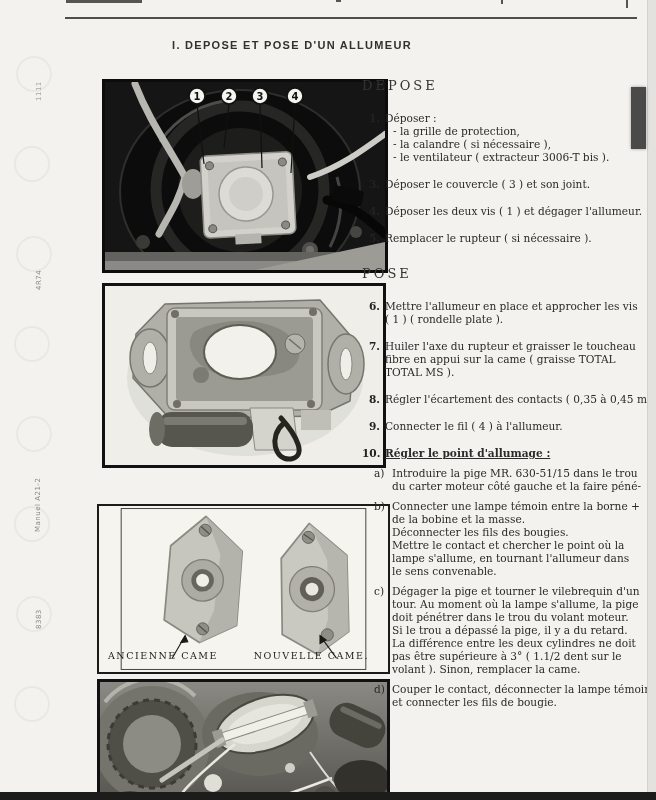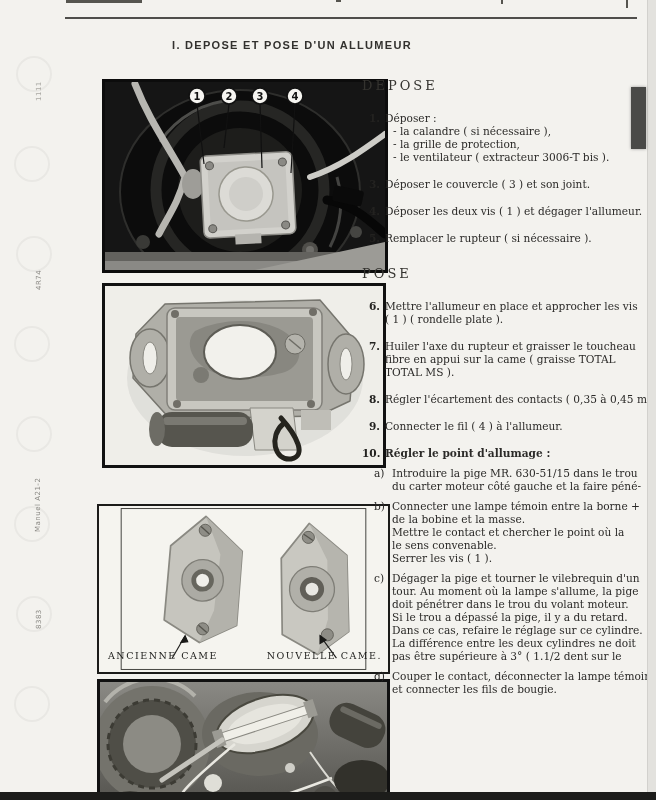--- a/index.html
+++ b/index.html
@@ -29,31 +29,31 @@
   .ref-fig3{left:43px;top:621px;}
   
   .photo{position:absolute;box-sizing:border-box;}
   .photo svg{display:block;width:100%;height:100%;}
   .photo1{left:62px;top:63px;width:286px;height:194px;border:3px solid #0c0c0c;background:#141414;}
   .photo2{left:62px;top:267px;width:284px;height:185px;border:3px solid #111;background:#efeee9;}
   .photo3{left:57px;top:458px;width:293px;height:170px;border:2px solid #1b1b19;background:#f5f4ef;margin-top:46px;}
   .photo4{left:57px;top:663px;width:293px;height:137px;border:3px solid #111;border-bottom:none;background:#777;}
   .cam-label{position:absolute;bottom:11px;font-size:9.5px;letter-spacing:1.5px;color:#1d1d1b;white-space:nowrap;}
   .cam-label.left{left:9px;}
-  .cam-label.right{right:6px;}
+  .cam-label.right{right:19px;}
   
   .col-right{position:absolute;left:362px;top:79px;width:292px;font-size:10.6px;line-height:13px;}
   .section-heading{font-size:13px;letter-spacing:3px;color:#34332f;margin-bottom:20px;}
   .section-heading.pose{margin-top:22px;}
   .step-row{display:flex;margin-bottom:14px;}
   .step-num{width:18px;min-width:18px;text-align:right;margin-right:5px;font-weight:bold;color:#232220;}
   .step-body{flex:1;}
   .line{height:13px;white-space:nowrap;}
   .line.dash{padding-left:8px;}
-  .step-row.bold .line{font-weight:bold;}
+  .step-row.bold .line{font-weight:bold;text-decoration:underline;}
   .subitems{margin-left:12px;margin-top:-7px;margin-bottom:6px;}
   .sub-row{display:flex;margin-bottom:7px;}
   .sub-letter{width:15px;min-width:15px;margin-right:3px;}
 </style>
 </head>
 <body>
 
 <div class="page">
 
   <div class="edge-mark m1"></div>
@@ -235,22 +235,22 @@
     </svg>
   </figure>
 
   <div class="col-right">
     <div class="section-heading">DEPOSE</div>
     <div id="depose-steps">
         <div class="step-row">
           <div class="step-num">1.</div>
           <div class="step-body">
             <div class="line">Déposer :</div>
+            <div class="line dash">- la grille de protection,</div>
             <div class="line dash">- la calandre ( si nécessaire ),</div>
-            <div class="line dash">- la grille de protection,</div>
             <div class="line dash">- le ventilateur ( extracteur 3006-T bis ).</div>
           </div>
         </div>
         <div class="step-row">
           <div class="step-num">3.</div>
           <div class="step-body">
             <div class="line">Déposer le couvercle ( 3 ) et son joint.</div>
           </div>
         </div>
         <div class="step-row">
@@ -307,35 +307,36 @@
             <div class="step-body">
               <div class="line">Introduire la pige MR. 630-51/15 dans le trou</div>
               <div class="line">du carter moteur côté gauche et la faire péné-</div>
             </div>
           </div>
           <div class="sub-row">
             <div class="sub-letter">b)</div>
             <div class="step-body">
               <div class="line">Connecter une lampe témoin entre la borne +</div>
               <div class="line">de la bobine et la masse.</div>
+              <div class="line">Déconnecter les fils des bougies.</div>
               <div class="line">Mettre le contact et chercher le point où la</div>
+              <div class="line">lampe s'allume, en tournant l'allumeur dans</div>
               <div class="line">le sens convenable.</div>
-              <div class="line">Serrer les vis ( 1 ).</div>
             </div>
           </div>
           <div class="sub-row">
             <div class="sub-letter">c)</div>
             <div class="step-body">
               <div class="line">Dégager la pige et tourner le vilebrequin d'un</div>
               <div class="line">tour. Au moment où la lampe s'allume, la pige</div>
               <div class="line">doit pénétrer dans le trou du volant moteur.</div>
               <div class="line">Si le trou a dépassé la pige, il y a du retard.</div>
-              <div class="line">Dans ce cas, refaire le réglage sur ce cylindre.</div>
               <div class="line">La différence entre les deux cylindres ne doit</div>
               <div class="line">pas être supérieure à 3° ( 1.1/2 dent sur le</div>
+              <div class="line">volant ). Sinon, remplacer la came.</div>
             </div>
           </div>
           <div class="sub-row">
             <div class="sub-letter">d)</div>
             <div class="step-body">
               <div class="line">Couper le contact, déconnecter la lampe témoin</div>
               <div class="line">et connecter les fils de bougie.</div>
             </div>
           </div>
         </div>

